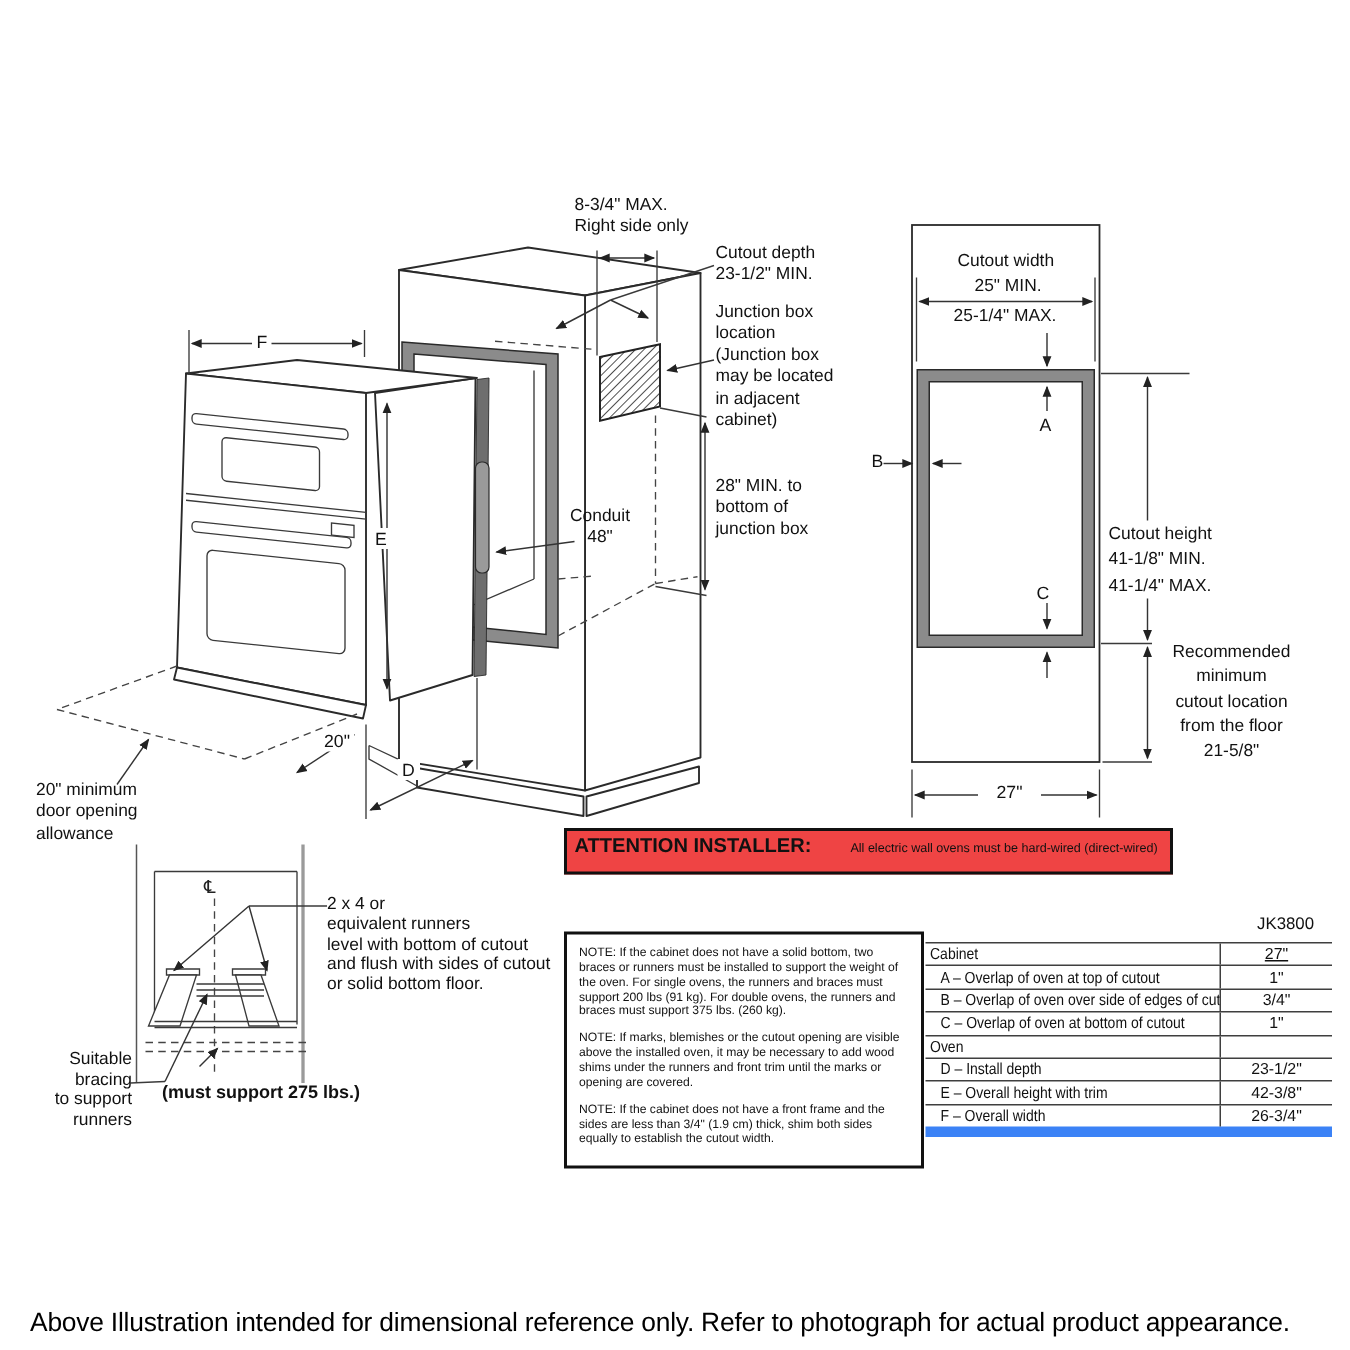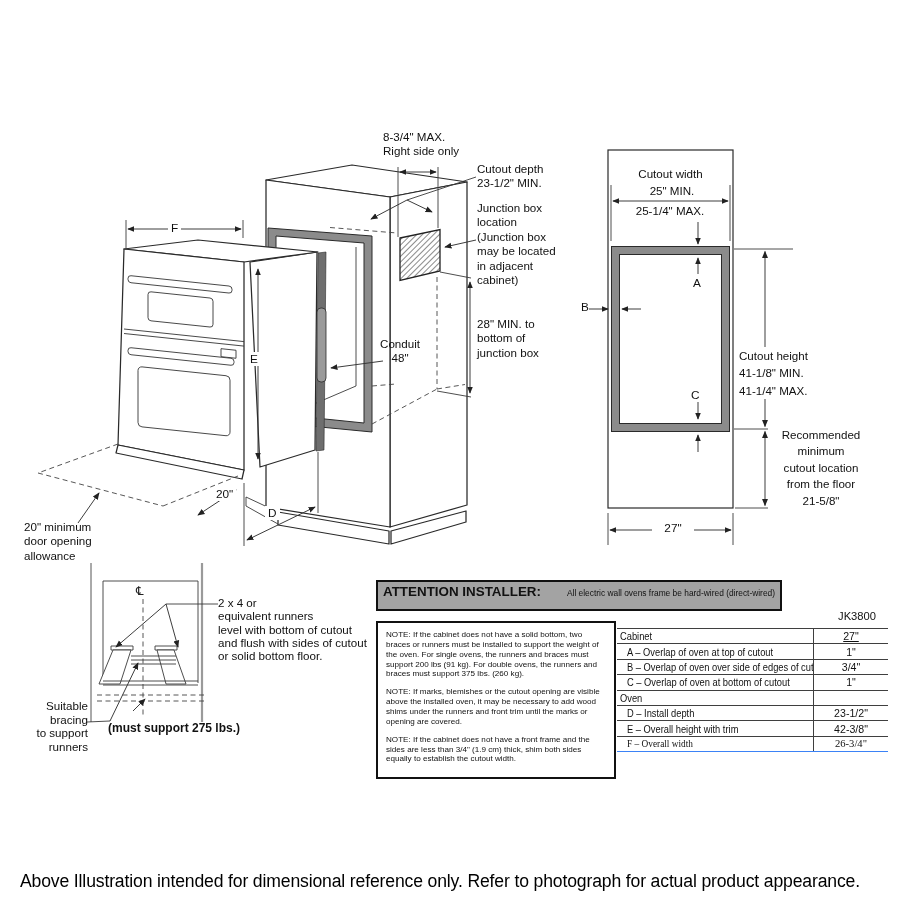--- a/index.html
+++ b/index.html
@@ -8,39 +8,39 @@
   #art{position:absolute;left:0;top:0;width:900px;height:900px;}
   .lbl{position:absolute;font-size:11.6px;line-height:1.24;white-space:pre-line;color:#111;}
   .ctr{text-align:center;}
   .rgt{text-align:right;}
   .bgw{background:#fff;padding:0 2px;}
   .dimchar{position:absolute;font-size:11.8px;background:#fff;padding:0 3px;color:#111;}
   .cl-sym{position:absolute;font-family:"DejaVu Sans",sans-serif;font-size:12px;color:#222;}
   .bold{font-weight:bold;}
 
   
-  .attention{position:absolute;left:376px;top:580px;width:392px;height:25px;
-             border:2.2px solid #111;background:#a3a3a3;padding:2px 5px 0 5px;}
+  .attention{position:absolute;left:376px;top:552px;width:392px;height:25px;
+             border:2.2px solid #111;background:#ef4444;padding:2px 5px 0 5px;}
   .att-row{display:flex;align-items:baseline;gap:26px;}
   .att-head{font-size:13.4px;font-weight:bold;white-space:nowrap;}
   .att-small{font-size:8.4px;white-space:nowrap;}
   .att-line2{font-size:8.4px;margin-top:-1px;white-space:nowrap;}
 
   
   .notes{position:absolute;left:376px;top:621px;width:221px;height:147px;
          border:2.4px solid #111;background:#fff;padding:7px 7px 0 8px;
          font-size:8.1px;line-height:1.22;}
   .notes p{margin:0 0 8px 0;}
 
   
   .spec{position:absolute;left:604px;top:608px;width:284px;}
   .model-row{height:20px;position:relative;font-size:11.2px;}
   .model-row span{position:absolute;right:12px;top:2px;}
   .trow{display:flex;align-items:stretch;height:14.4px;border-top:1px solid #3f3f3f;font-size:10.6px;margin-left:13px;}
-  .trow:last-child{border-bottom:1px solid #3b82f6;font-family:Liberation Serif, serif;}
+  .trow:last-child{border-bottom:7px solid #3b82f6;}
   .t-label{flex:1;display:flex;align-items:center;padding-left:10px;overflow:hidden;}
   .t-label.section{padding-left:3px;}
   .t-label span{transform:scaleX(.88);transform-origin:0 50%;white-space:nowrap;}
   .t-val{width:74px;border-left:1px solid #3f3f3f;display:flex;align-items:center;justify-content:center;}
   .t-val.u span{text-decoration:underline;}
 
   .caption{position:absolute;left:20px;top:871px;width:872px;font-size:17.6px;
            letter-spacing:-0.15px;color:#000000;white-space:nowrap;}
 </style>
 </head>
@@ -236,21 +236,21 @@
 <div class="lbl ctr bgw" style="left:768px;top:427px;width:102px;line-height:1.42;">Recommended
 minimum
 cutout location
 from the floor
 21-5/8"</div>
 <div class="dimchar ctr" style="left:652px;top:521px;width:36px;">27"</div>
 
 <div class="attention">
   <div class="att-row">
     <span class="att-head">ATTENTION INSTALLER:</span>
-    <span class="att-small">All electric wall ovens frame be hard-wired (direct-wired)</span>
+    <span class="att-small">All electric wall ovens must be hard-wired (direct-wired)</span>
   </div>
 </div>
 
 <div class="notes">
   <p>NOTE: If the cabinet does not have a solid bottom, two braces or runners must be installed to support the weight of the oven. For single ovens, the runners and braces must support 200 lbs (91 kg). For double ovens, the runners and braces must support 375 lbs. (260 kg).</p>
   <p>NOTE: If marks, blemishes or the cutout opening are visible above the installed oven, it may be necessary to add wood shims under the runners and front trim until the marks or opening are covered.</p>
   <p>NOTE: If the cabinet does not have a front frame and the sides are less than 3/4" (1.9 cm) thick, shim both sides equally to establish the cutout width.</p>
 </div>
 
 <div class="spec">

